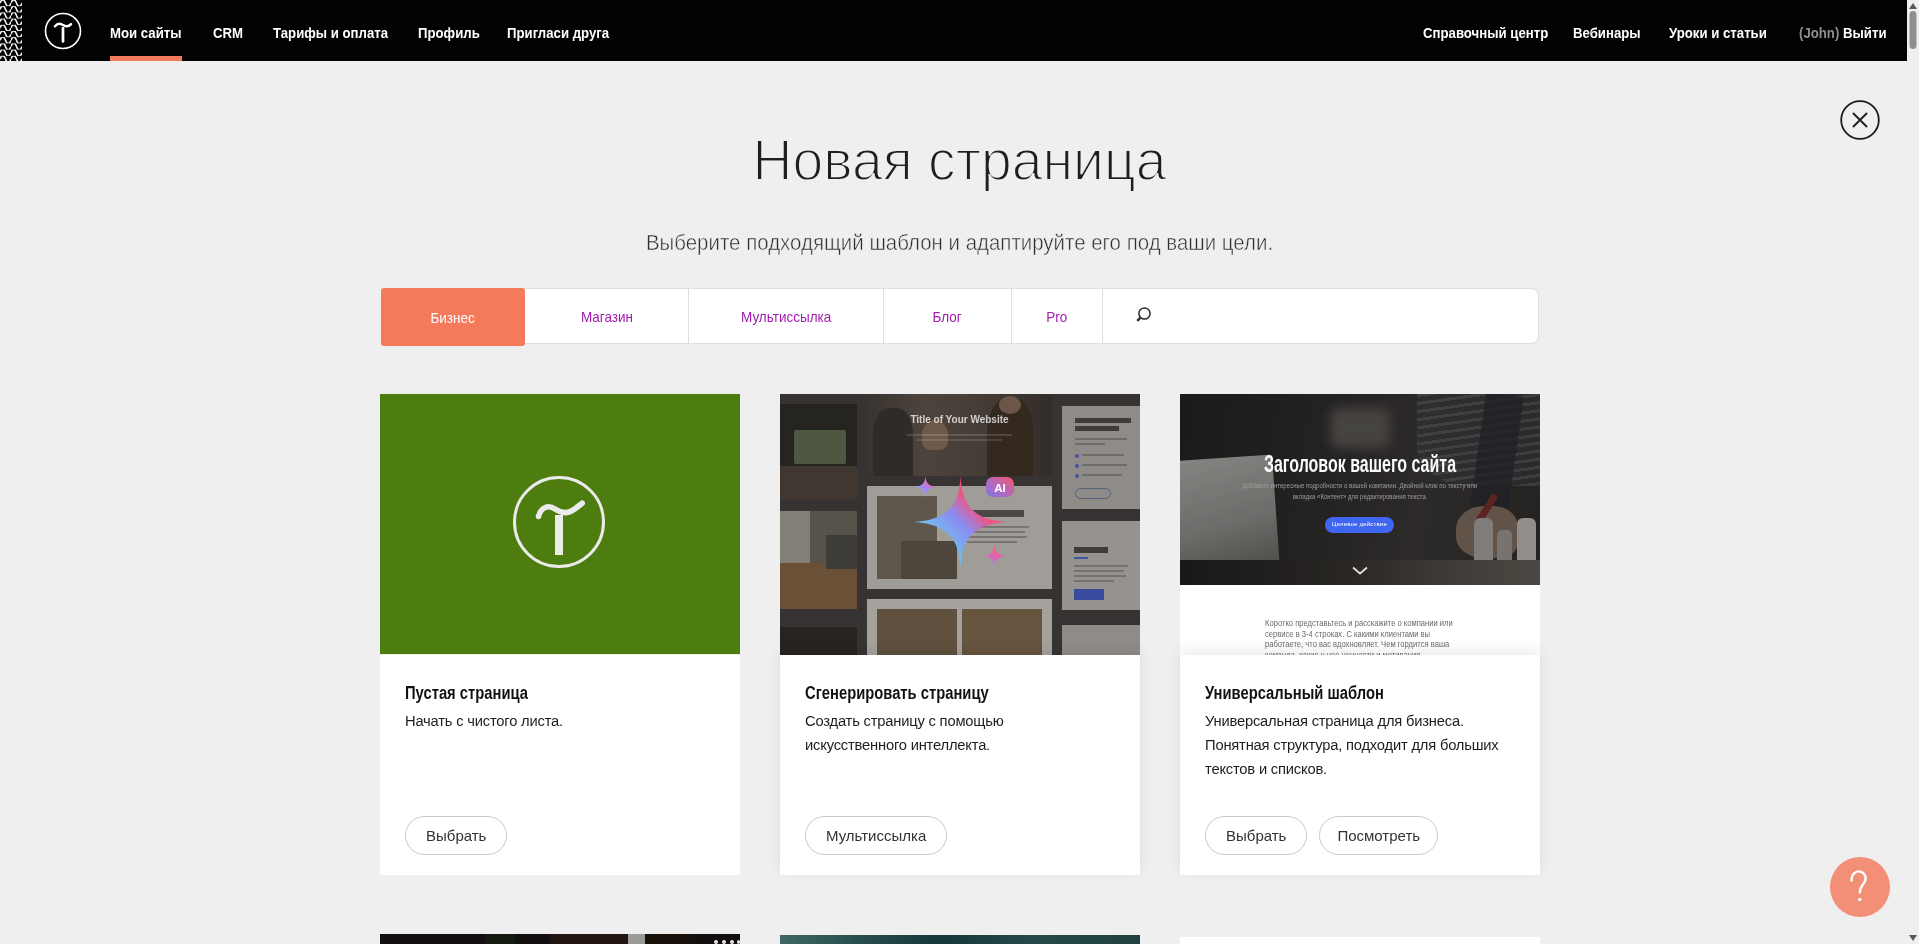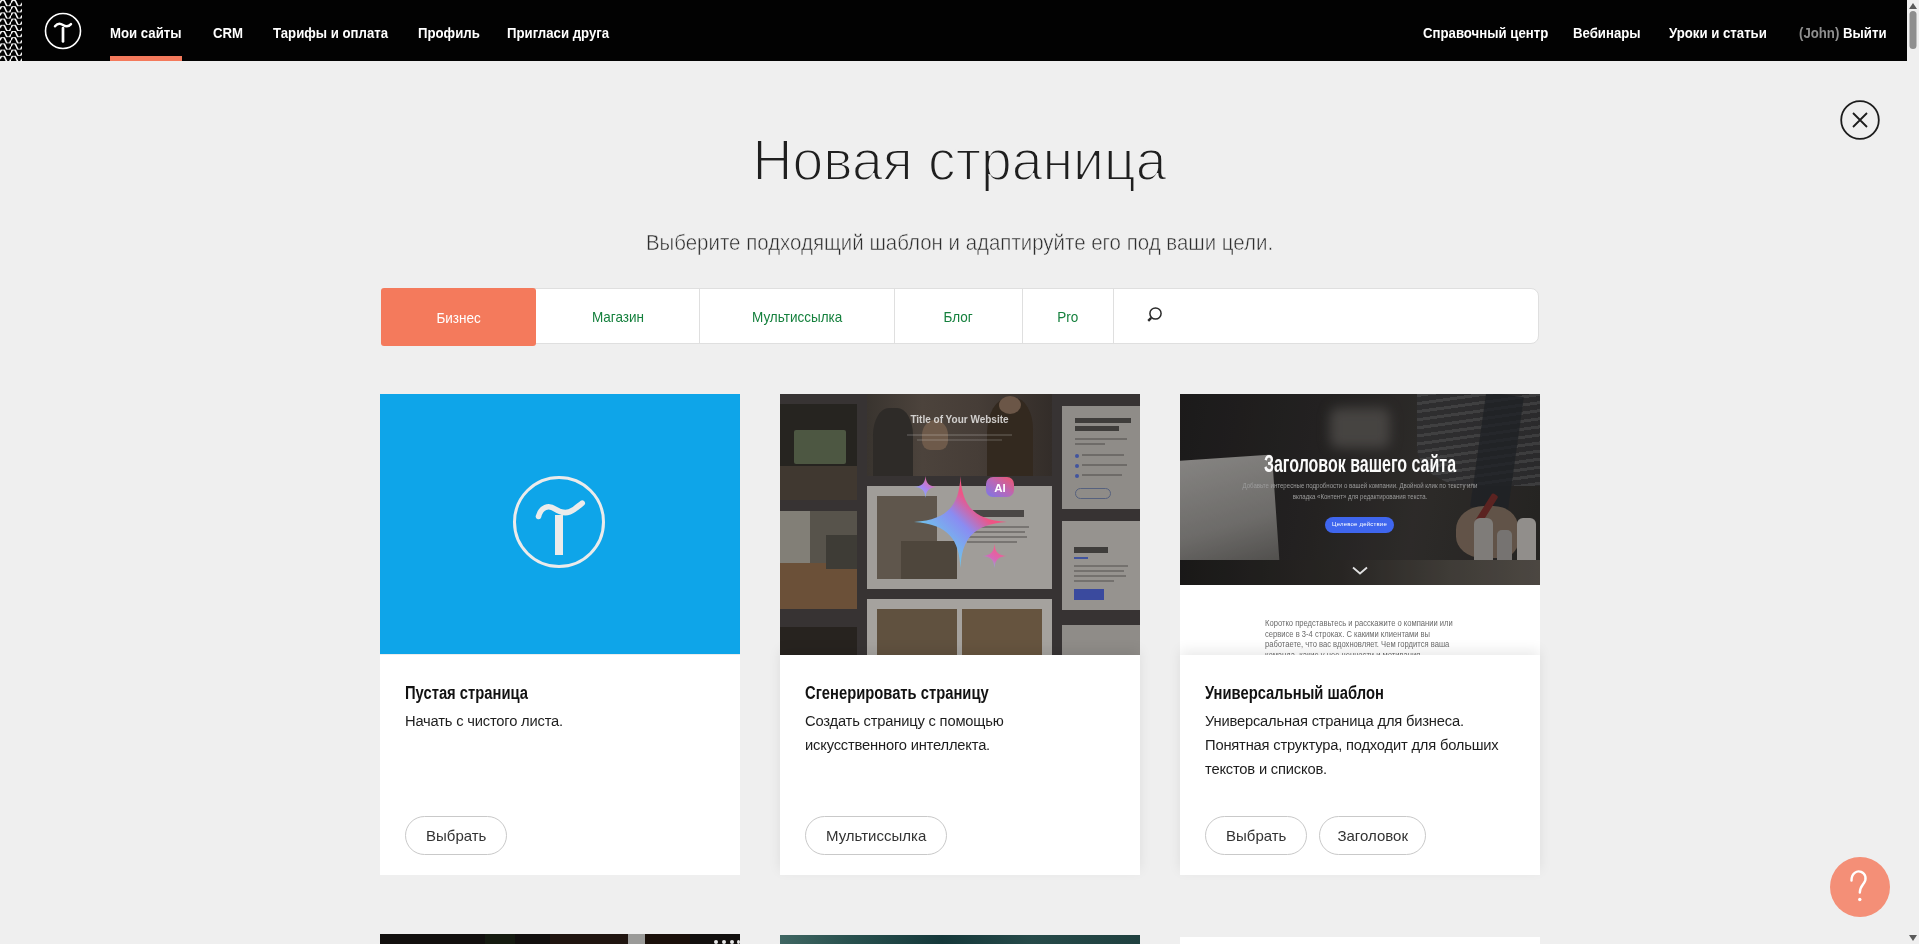--- a/index.html
+++ b/index.html
@@ -7,26 +7,26 @@
 .abs{position:absolute}
 
 #nav{position:absolute;left:0;top:0;width:1907px;height:61px;background:#020202}
 #nav .item{position:absolute;top:0;height:61px;line-height:66px;color:#fff;font-size:15px;font-weight:bold;white-space:nowrap;transform:scaleX(.88);transform-origin:0 50%}
 #underline{position:absolute;left:110px;top:56px;width:72px;height:5px;background:#f47a5c}
 
 #h1{position:absolute;left:0;top:127px;width:1919px;text-align:center;font-size:57px;color:#1f1f1f;font-weight:normal;-webkit-text-stroke:1.9px #efefef;transform:scaleX(.97)}
 #sub{position:absolute;left:0;top:230px;width:1919px;text-align:center;font-size:22px;color:#2e2e2e;-webkit-text-stroke:0.5px #efefef;transform:scaleX(.93)}
 
 #tabs{position:absolute;left:381px;top:288px;width:1158px;height:56px;background:#fff;border:1px solid #dfdfdf;border-radius:8px;display:flex}
-#tabs .tab{height:100%;border-right:1px solid #dfdfdf;display:flex;align-items:center;justify-content:center;font-size:15px;color:#15803d}
+#tabs .tab{height:100%;border-right:1px solid #dfdfdf;display:flex;align-items:center;justify-content:center;font-size:15px;color:#a21caf}
 #tabs .tab span{transform:scaleX(.9)}
 #tabs .tab:last-child{border-right:none}
 #tabs .active{background:#f47a5c;color:#fff;border-radius:3px;border-right:none;margin:-1px 0 -1px -1px;height:58px}
 
-.card{position:absolute;top:394px;width:360px;height:430px;background:#0ea5e9}
+.card{position:absolute;top:394px;width:360px;height:430px;background:#4d7c0f}
 .cimg{position:absolute;left:0;top:0;width:360px;height:261px;overflow:hidden}
 .cbody{position:absolute;left:0;top:261px;width:360px;height:220px;background:#fff;padding:28px 14px 0 25px}
 .ctitle{font-size:18px;font-weight:bold;color:#111;transform:scaleX(.82);transform-origin:0 50%}
 .cdesc{margin-top:5px;font-size:15.5px;line-height:24px;color:#1e1e1e;letter-spacing:-.2px;transform:scaleX(.95);transform-origin:0 50%}
 .btnrow{position:absolute;left:25px;top:161px;display:flex;gap:12px}
 .pill{height:39px;border:1px solid #c9c9c9;border-radius:20px;background:#fff;display:flex;align-items:center;justify-content:center;font-size:15px;color:#333;padding:0 20px;white-space:nowrap}
 
 #wm{position:absolute;left:132px;top:81px;width:94px;height:94px}
 
 #closebtn{position:absolute;left:1840px;top:100px;width:40px;height:40px}
@@ -59,21 +59,21 @@
   <div class="item" style="left:1573px">Вебинары</div>
   <div class="item" style="left:1669px">Уроки и статьи</div>
   <div class="item" style="left:1799px"><span style="color:#8f8f8f">(John)</span> Выйти</div>
   <div id="underline"></div>
 </div>
 
 <div id="h1">Новая страница</div>
 <div id="sub">Выберите подходящий шаблон и адаптируйте его под ваши цели.</div>
 
 <div id="tabs">
-  <div class="tab active" style="width:155px">
+  <div class="tab active" style="width:144px">
       <span>Бизнес</span>
     </div>
   <div class="tab" style="width:164px">
       <span>Магазин</span>
     </div>
   <div class="tab" style="width:195px">
       <span>Мультиссылка</span>
     </div>
   <div class="tab" style="width:128px">
       <span>Блог</span>
@@ -233,21 +233,21 @@
     </div>
     <div class="abs" style="left:0;top:191px;width:360px;height:70px;background:#fff">
       <div class="abs" style="left:85px;top:33px;width:240px;font-size:9.5px;line-height:10.7px;color:#6a6a6a;transform:scaleX(.8);transform-origin:0 0;white-space:nowrap">Коротко представьтесь и расскажите о компании или<br>сервисе в 3-4 строках. С какими клиентами вы<br>работаете, что вас вдохновляет. Чем гордится ваша<br>команда, какие у нее ценности и мотивация.</div>
     </div>
   </div>
   <div class="cbody" style="box-shadow:0 -5px 12px rgba(0,0,0,.08)">
     <div class="ctitle">Универсальный шаблон</div>
     <div class="cdesc">Универсальная страница для бизнеса. Понятная структура, подходит для больших текстов и списков.</div>
     <div class="btnrow">
         <div class="pill">Выбрать</div>
-        <div class="pill" style="padding:0 17px">Заголовок</div>
+        <div class="pill" style="padding:0 17px">Посмотреть</div>
       </div>
   </div>
 </div>
 
 <div class="abs" style="left:380px;top:934px;width:360px;height:10px;background:#120f0e;overflow:hidden">
   <div class="abs" style="left:105px;top:0;width:30px;height:10px;background:#151a10"></div>
   <div class="abs" style="left:170px;top:0;width:80px;height:10px;background:#201510"></div>
   <div class="abs" style="left:248px;top:0;width:17px;height:10px;background:#9a9a98"></div>
   <div class="abs" style="left:265px;top:0;width:45px;height:10px;background:#1a100a"></div>
   <div class="abs" style="left:334px;top:6px;width:4px;height:4px;background:#e8e8e8;border-radius:50%"></div>

